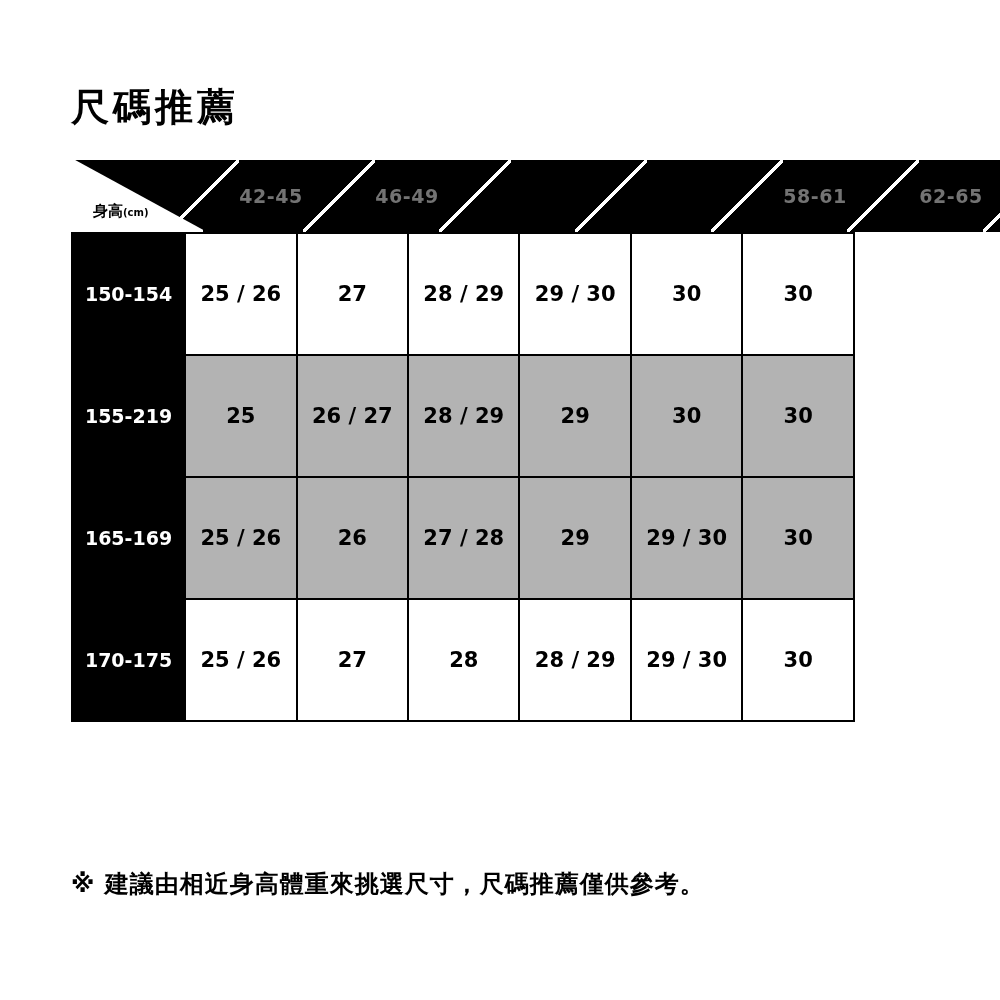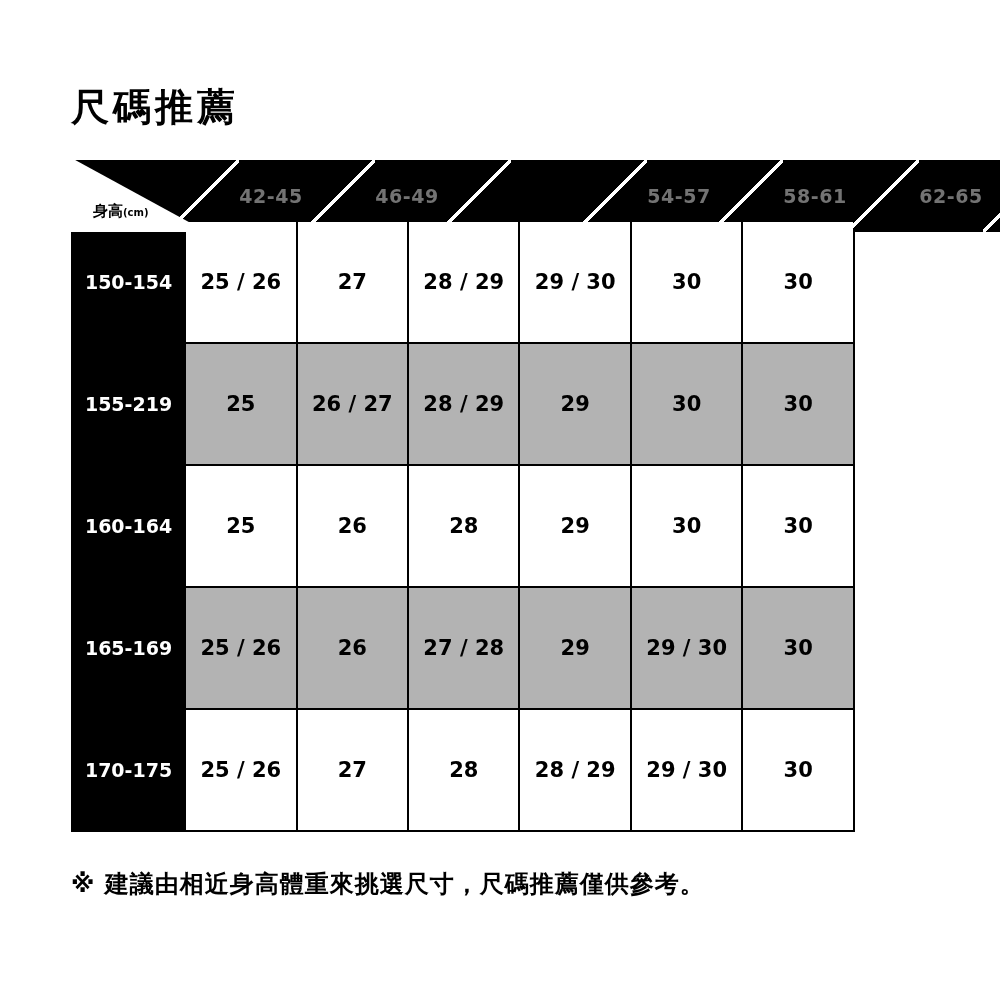--- a/index.html
+++ b/index.html
@@ -112,21 +112,21 @@
     content: "";
     position: absolute;
     left: 0; top: 0;
     width: 100%; height: 100%;
     background: linear-gradient(to bottom right, transparent calc(50% - 2px), #ffffff calc(50% - 2px), #ffffff calc(50% + 2px), transparent calc(50% + 2px));
   }
 
   .grid {
     position: absolute;
     left: 0;
-    top: 60px;
+    top: 72px;
     width: 784px;
     border-collapse: collapse;
   }
   .grid td {
     border: 2px solid #000000;
     height: 120px;
     text-align: center;
     vertical-align: middle;
     font-size: 21px;
     font-weight: bold;
@@ -177,21 +177,20 @@
 
       <div class="hdr-corner"></div>
       <svg class="hdr-corner-line" viewBox="0 0 132 72" preserveAspectRatio="none">
         <line x1="0" y1="0" x2="132" y2="72" stroke="#ffffff" stroke-width="4"></line>
       </svg>
       <div class="corner-lbl-w"><span>體重</span><span class="u">(kg)</span></div>
       <div class="corner-lbl-h"><span>身高</span><span class="u">(cm)</span></div>
 
       <div class="hdr-cell" style="left:132px;width:136px;">42-45</div>
       <div class="hdr-cell" style="left:268px;width:136px;">46-49</div>
-      <div class="hdr-cell" style="left:540px;width:136px;">54-57</div>
       <div class="hdr-cell" style="left:676px;width:136px;">58-61</div>
       <div class="hdr-cell" style="left:812px;width:136px;">62-65</div>
     </div>
 
     <table class="grid">
       <tbody>
           <tr>
         <td class="rowhdr">150-154</td>
         <td class="data">25 / 26</td>
         <td class="data">27</td>
@@ -202,29 +201,20 @@
       </tr>
       <tr class="alt">
         <td class="rowhdr">155-219</td>
         <td class="data">25</td>
         <td class="data">26 / 27</td>
         <td class="data">28 / 29</td>
         <td class="data">29</td>
         <td class="data">30</td>
         <td class="data">30</td>
       </tr>
-      <tr>
-        <td class="rowhdr">160-164</td>
-        <td class="data">25</td>
-        <td class="data">26</td>
-        <td class="data">28</td>
-        <td class="data">29</td>
-        <td class="data">30</td>
-        <td class="data">30</td>
-      </tr>
       <tr class="alt">
         <td class="rowhdr">165-169</td>
         <td class="data">25 / 26</td>
         <td class="data">26</td>
         <td class="data">27 / 28</td>
         <td class="data">29</td>
         <td class="data">29 / 30</td>
         <td class="data">30</td>
       </tr>
       <tr>

